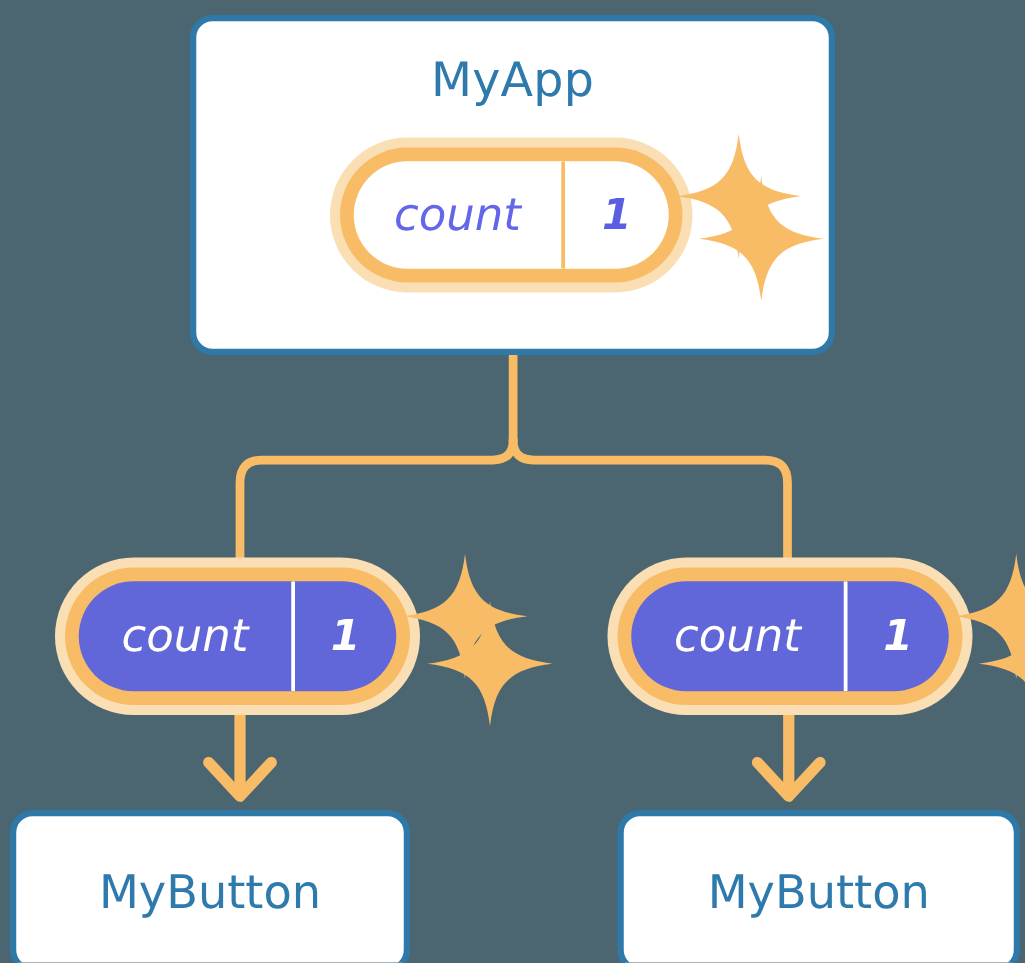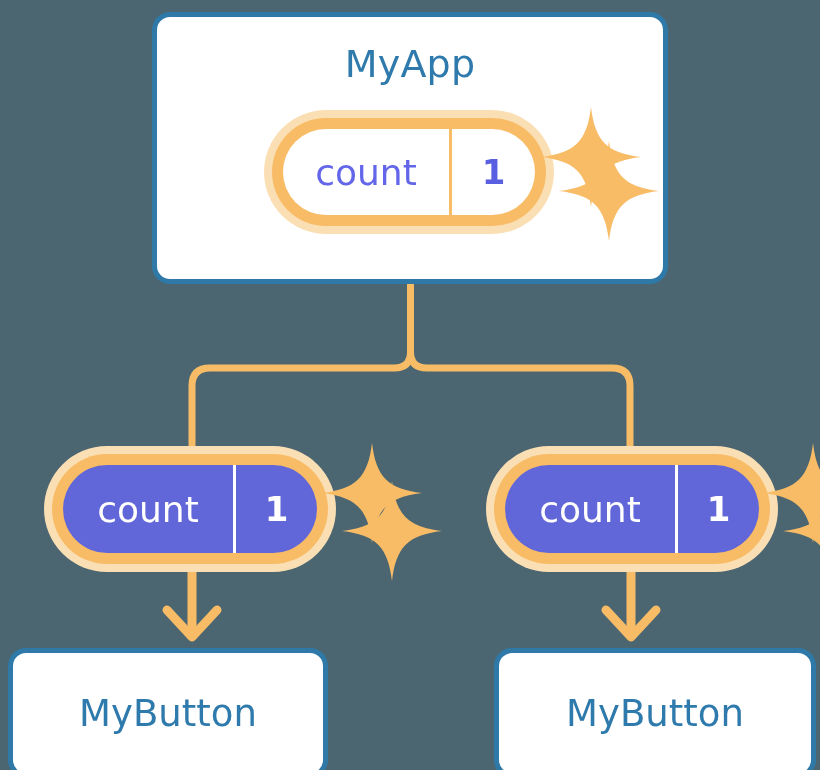--- a/index.html
+++ b/index.html
@@ -92,20 +92,21 @@
     display: flex;
     align-items: center;
     overflow: hidden;
   }
   .pill-key, .pill-val {
     display: flex;
     align-items: center;
     justify-content: center;
     height: 100%;
     box-sizing: border-box;
+    font-style: italic;
   }
 
   
   #app-pill-halo { left: 264px; top: 110px; width: 290px; height: 124px; }
   #app-pill-ring { left: 272px; top: 118px; width: 274px; height: 108px; }
   #app-pill-body { left: 283px; top: 129px; width: 252px; height: 86px; background: #ffffff; }
   #app-pill-body .pill-key {
     width: 166px;
     font-size: 36px;
     color: #6366e8;

